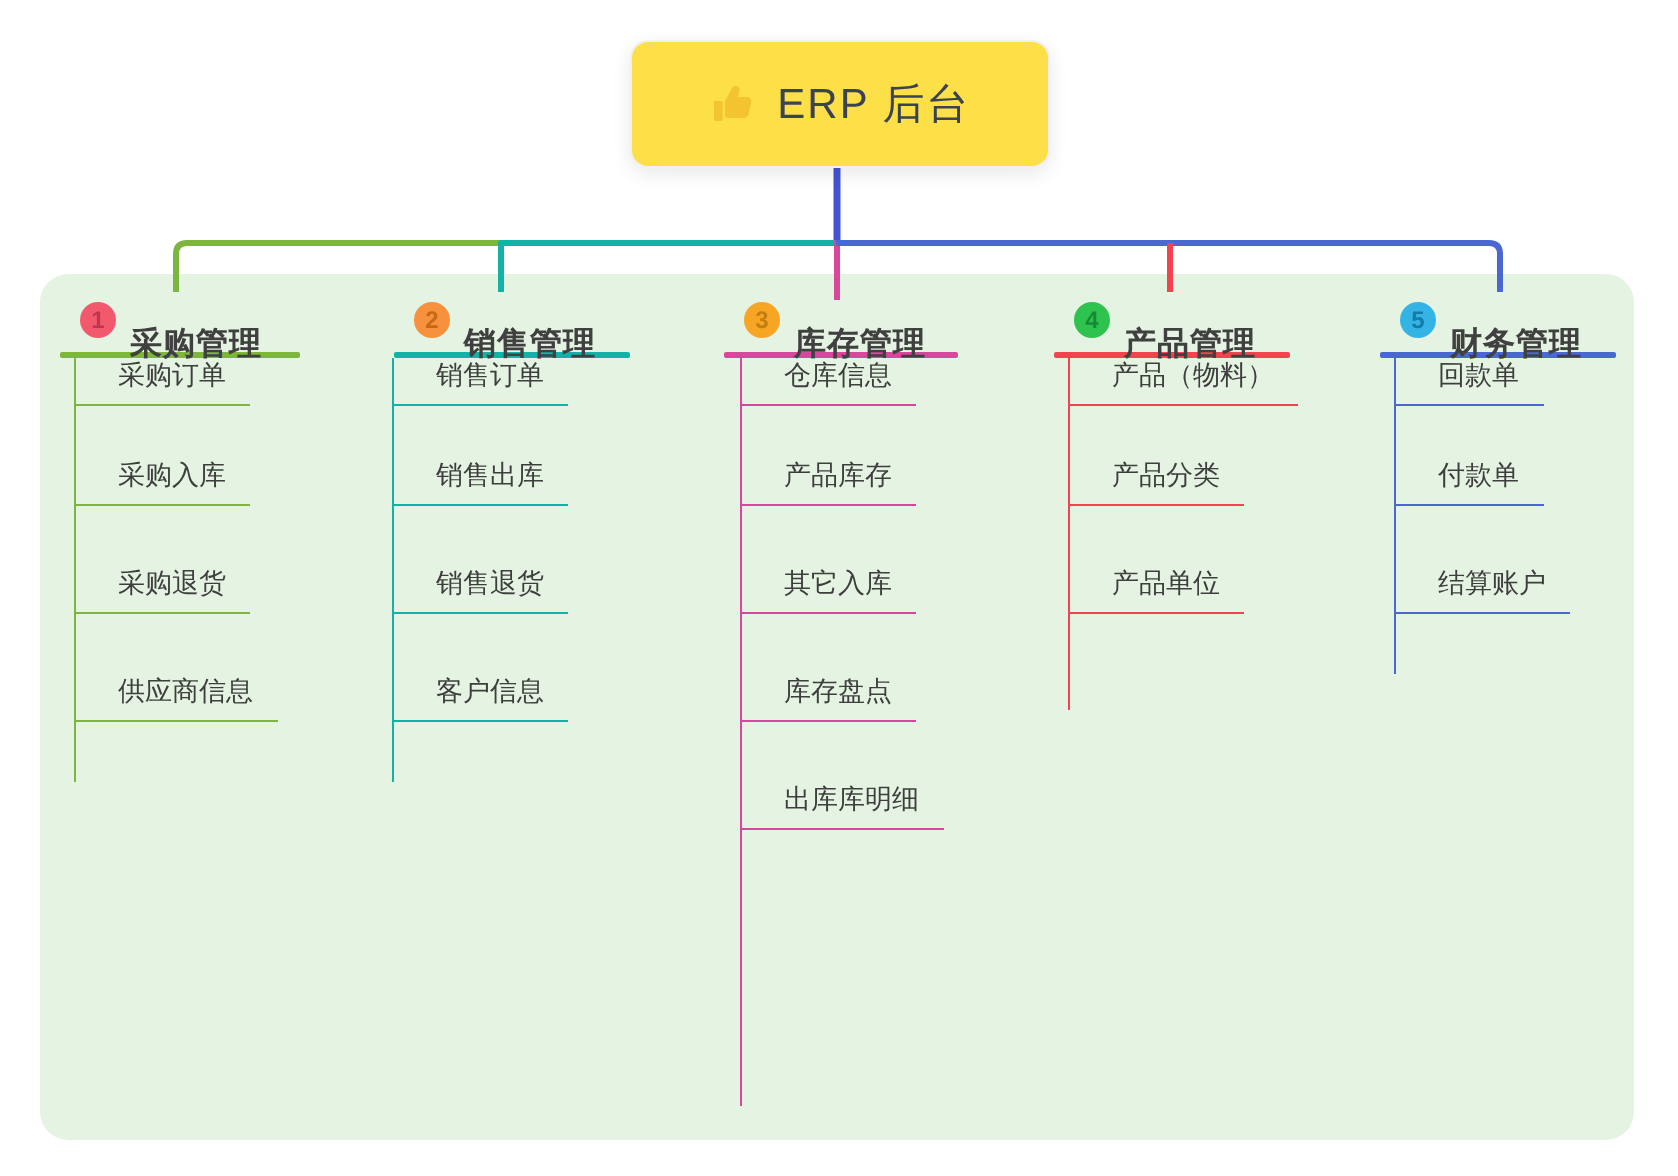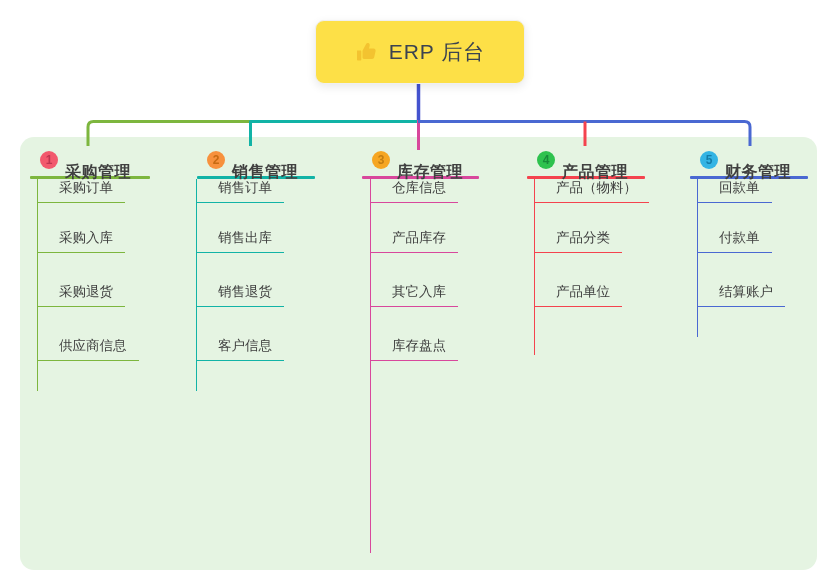--- a/index.html
+++ b/index.html
@@ -128,20 +128,23 @@
       </div>
     <div class="sub-item">
         <span class="sub-label">产品库存</span>
       </div>
     <div class="sub-item">
         <span class="sub-label">其它入库</span>
       </div>
     <div class="sub-item">
         <span class="sub-label">库存盘点</span>
       </div>
+    <div class="sub-item">
+        <span class="sub-label">出库库明细</span>
+      </div>
   </div>
 
   <div class="branch-header" style="left: 527px; width: 118px; --c: #f4434e;">
     <div class="branch-title-row">
       <span class="badge" style="--b: #2ec24e;">
           <span style="--d: #178a38;">4</span>
         </span>
       <span class="branch-title">产品管理</span>
     </div>
     <div class="branch-underline"></div>

